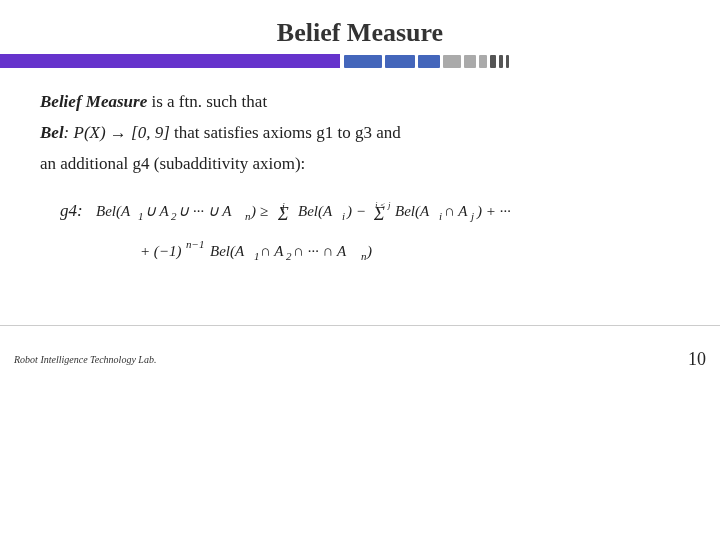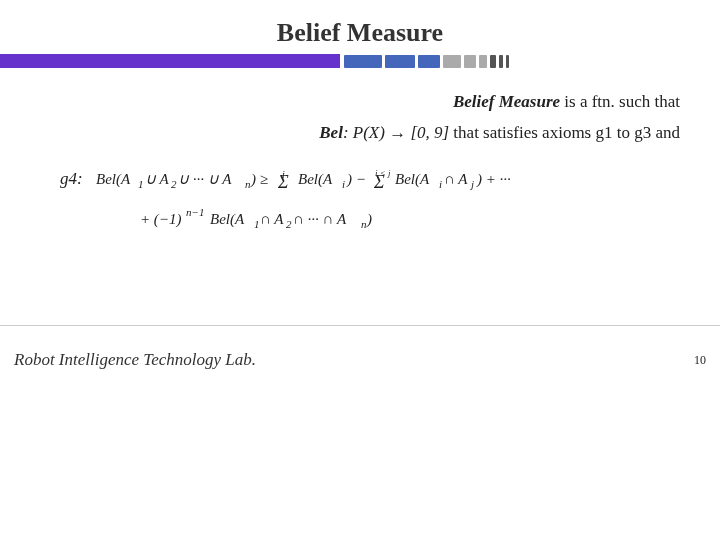--- a/index.html
+++ b/index.html
@@ -80,21 +80,20 @@
       color: #222222;
       font-family: 'Times New Roman', Times, serif;
     }
 
     .italic { font-style: italic; }
     .bold-italic { font-weight: bold; font-style: italic; }
 
     .line-row {
       display: block;
       margin-bottom: 4px;
-      text-align: right;
     }
 
     
     .svg-formula {
       display: block;
       margin: 0 auto;
     }
 
     .footer-line {
       position: absolute;
@@ -110,27 +109,27 @@
       bottom: 10px;
       left: 0;
       right: 0;
       display: flex;
       justify-content: space-between;
       padding: 0 14px;
       align-items: center;
     }
 
     .footer-lab {
-      font-size: 17px;
+      font-size: 10px;
       font-style: italic;
       color: #333333;
     }
 
     .footer-page {
-      font-size: 12px;
+      font-size: 18px;
       color: #222222;
     }
 
     .formula-area {
       margin: 10px 0 10px 20px;
       text-align: center;
     }
   </style>
 </head>
 <body>
@@ -159,20 +158,23 @@
   <div class="content-area">
 
     <div class="text-block line-row">
       <span class="bold-italic">Belief Measure</span><span> is a ftn. such that</span>
     </div>
 
     <div class="text-block line-row">
       <span class="bold-italic">Bel</span><span class="italic">: P(X) → [0, 9] </span><span> that satisfies axioms g1 to g3 and</span>
     </div>
 
+    <div class="text-block line-row">
+      <span>an additional g4 (subadditivity axiom):</span>
+    </div>
 
     <div class="formula-area">
       <svg width="620" height="100" class="svg-formula">
         <defs>
           <style>
             .fml { font-family: 'Times New Roman', Times, serif; font-style: italic; }
           </style>
         </defs>
 
         <text x="0" y="28" class="fml" font-size="17" fill="#222">g4:</text>

